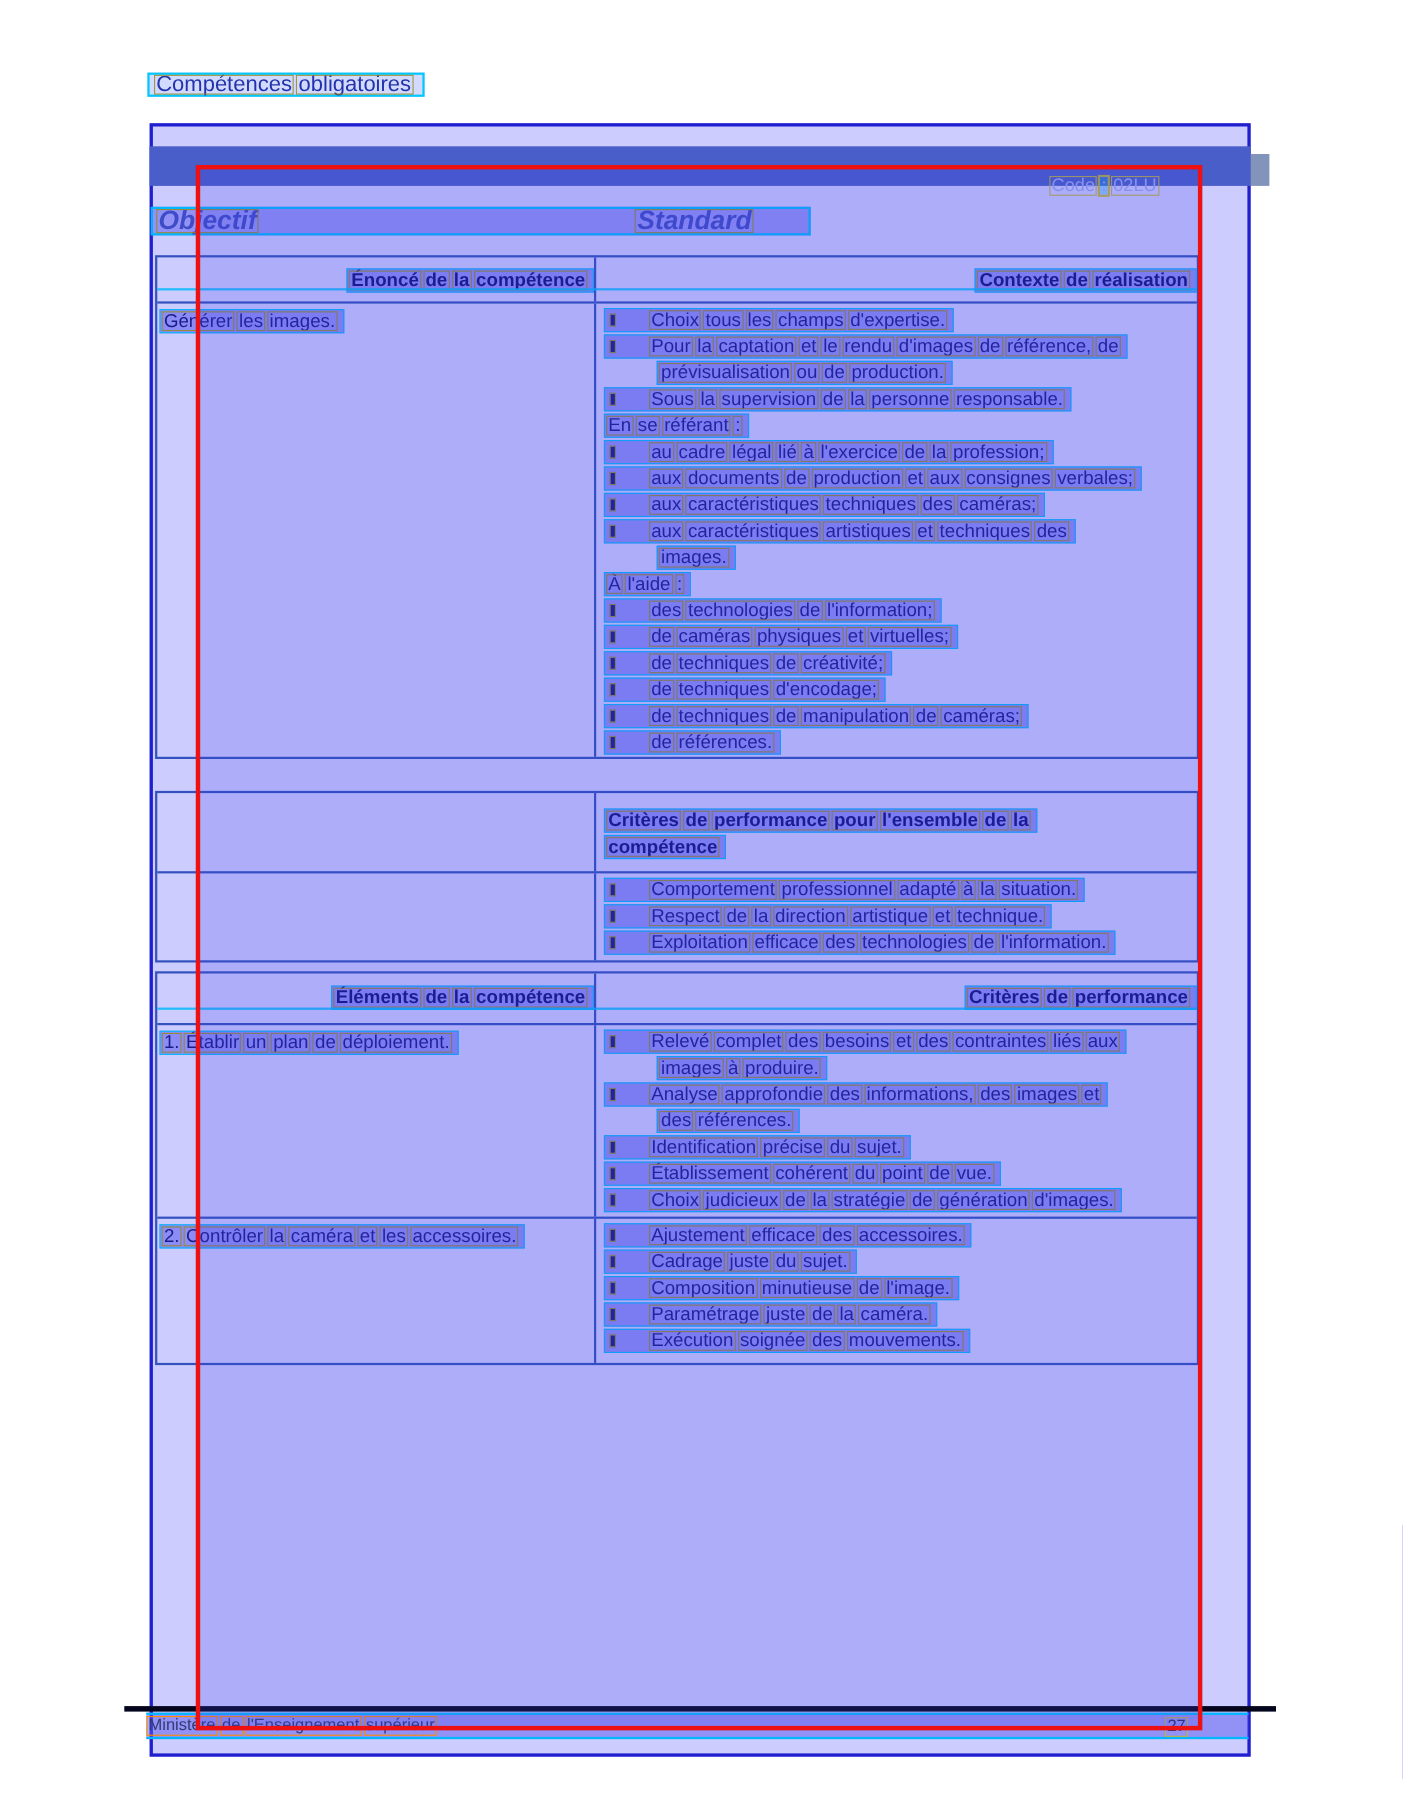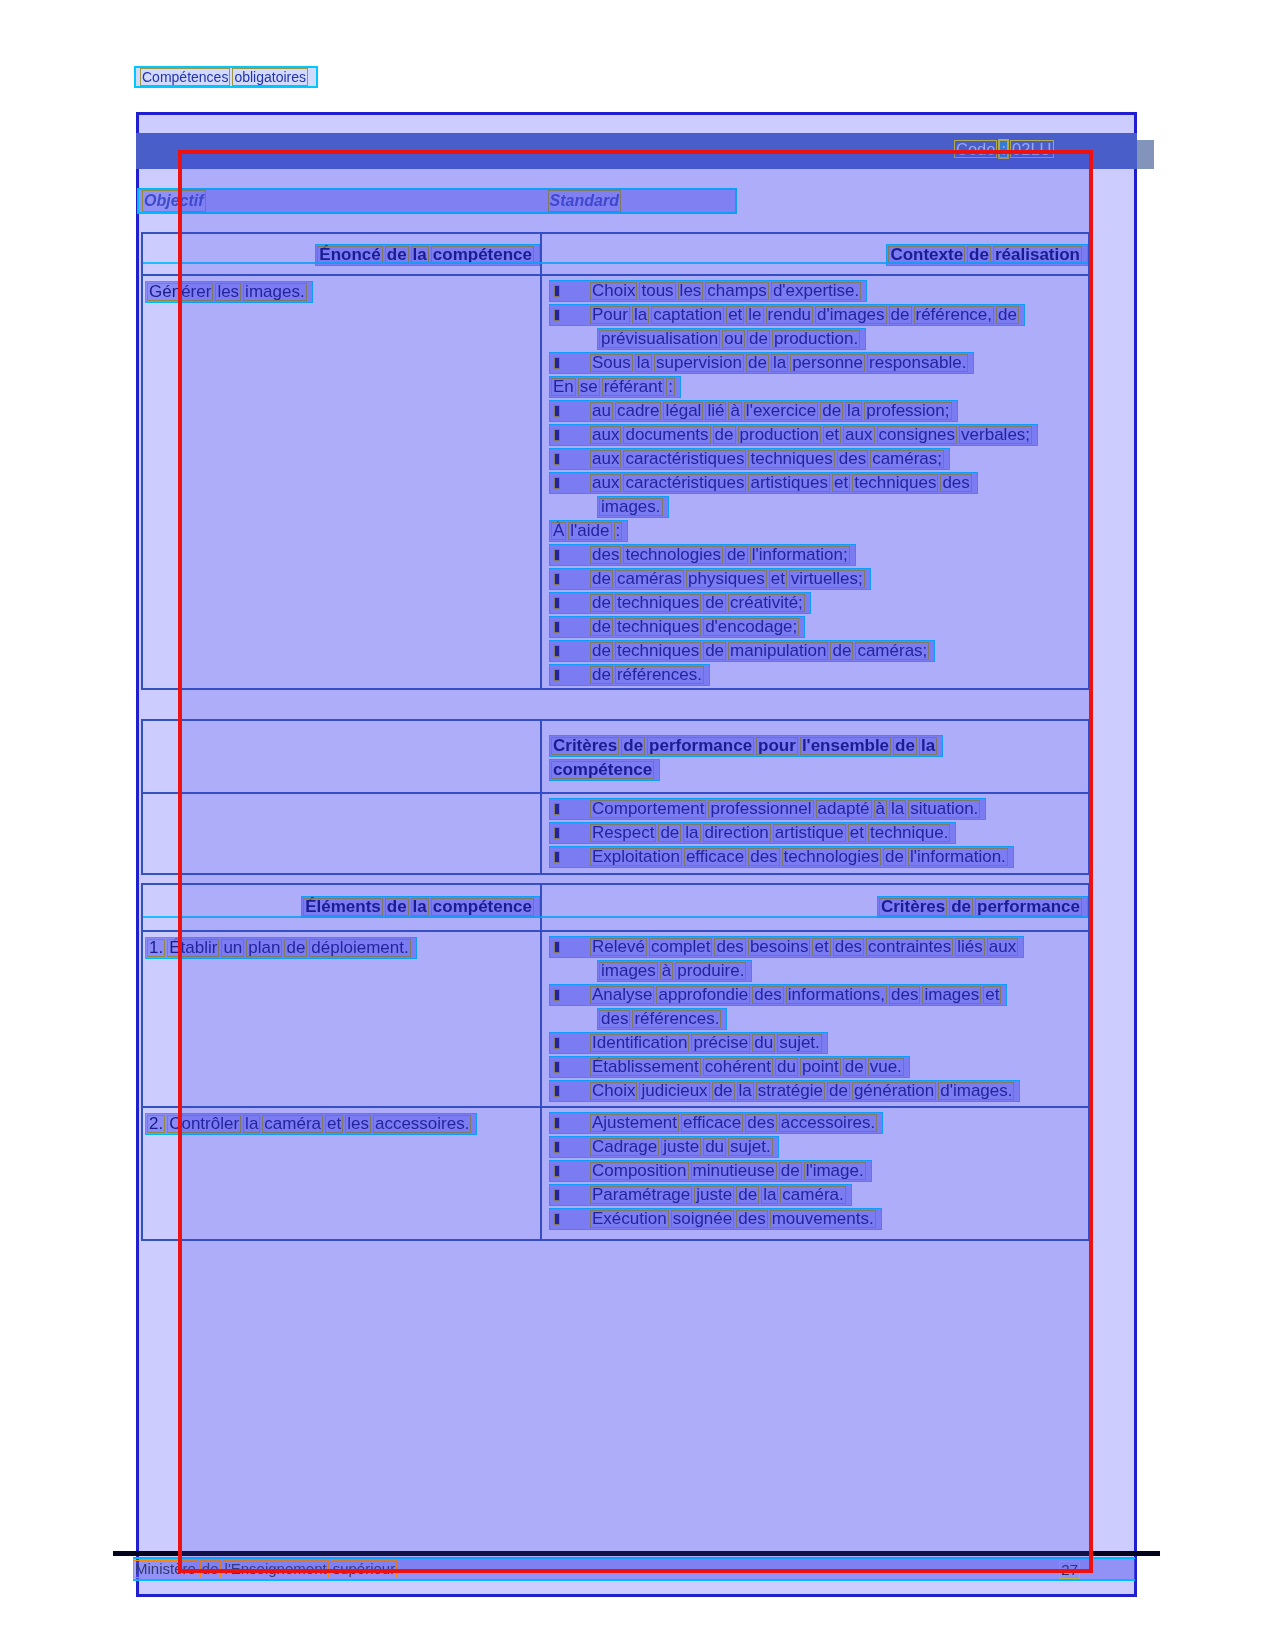--- a/index.html
+++ b/index.html
@@ -22,30 +22,30 @@
   .cy{outline:2px solid #00c8ff;background:rgba(0,190,255,0.3);}
   .line{display:flex;align-items:center;height:24px;}
   .blt{display:inline-flex;align-items:center;width:36px;padding-left:3px;flex:none;}
   .blt::before{content:"";width:4px;height:10px;background:#1b1b8a;outline:1px solid rgba(148,138,30,0.85);}
   .cont{margin-left:48px;}
   .fs17{font-size:17px;}
   .bold .w, .bold{font-weight:bold;color:#12127c;}
 
   
   .doc-title{left:134px;top:66px;border:2px solid #00c8ff;background:rgba(130,150,255,0.35);
-             padding:1px 5px;font-size:14px;color:#2233aa;}
+             padding:1px 5px;font-size:20px;color:#2233aa;}
 
   
   .code-line{left:955px;top:141px;display:flex;align-items:center;font-size:16.5px;color:#9aa8ee;}
-  .code-line .w{outline-color:rgba(190,180,60,0.9);}
+  .code-line .w{outline-color:rgba(190,180,60,0.9);margin-top:20px;}
 
   
   .obj-row{left:137px;top:188px;width:600px;height:26px;background:rgba(88,88,238,0.5);
            border:2px solid #00b8ff;display:flex;align-items:center;padding:0 4px;}
-  .obj-row .w{font-size:16px;font-weight:bold;font-style:italic;color:#3e4cc8;line-height:20px;}
+  .obj-row .w{font-size:24px;font-weight:bold;font-style:italic;color:#3e4cc8;line-height:20px;}
   .gap-standard{margin-left:340px;}
 
   
   .tbl{left:141px;width:949px;border:2px solid #3352be;background:transparent;text-align:right;}
   .row{display:flex;position:relative;}
   .cell-l{width:395px;flex:none;border-right:2px solid #3352be;padding:4px 0 0 2px;}
   .cell-r{flex:1;padding:3px 0 0 7px;overflow:hidden;}
   .hdr-row{border-bottom:2px solid #3352be;}
   .hdr-row .cell-l,.hdr-row .cell-r{padding-top:10px;}
   .rowline{position:absolute;left:0;right:0;height:2px;background:rgba(0,184,255,0.85);}

